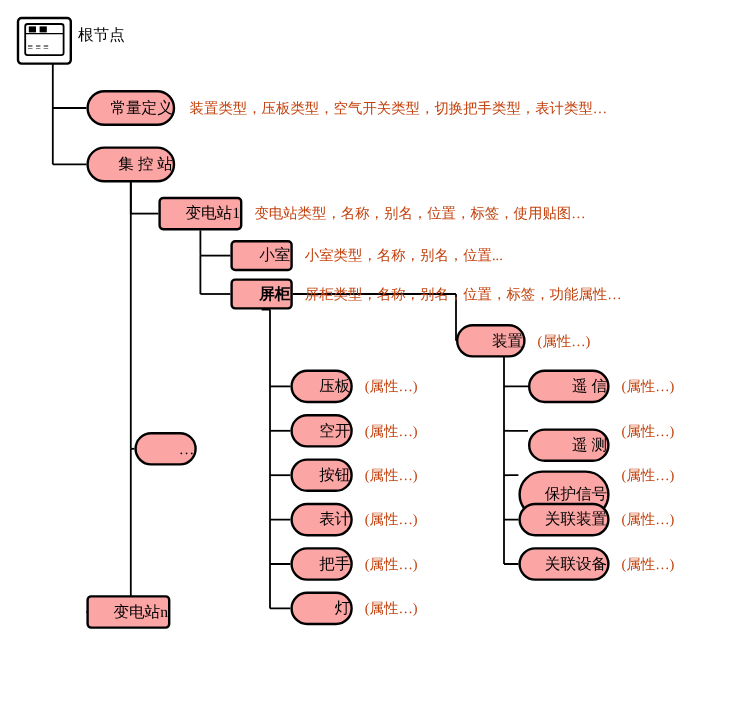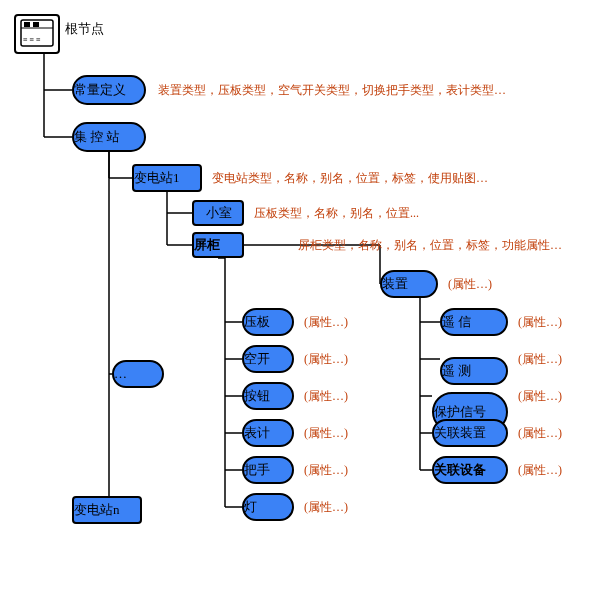--- a/index.html
+++ b/index.html
@@ -14,23 +14,23 @@
     }
     .diagram {
       position: relative;
       width: 608px;
       height: 599px;
     }
     .node {
       position: absolute;
       display: flex;
       align-items: center;
-      justify-content: flex-start;
+      justify-content: flex-end;
       border: 2px solid #000;
-      background: #3b82f6;
+      background: #fca5a5;
       white-space: nowrap;
       font-size: 13px;
     }
     .node-rounded {
       border-radius: 20px;
     }
     .node-rect {
       border-radius: 4px;
     }
     .text-label {
@@ -137,27 +137,27 @@
     <span>变电站1</span>
   </div>
   <div class="text-label" style="left:212px; top:170px;font-family:Liberation Serif, serif;">
     <span>变电站类型，名称，别名，位置，标签，使用贴图…</span>
   </div>
 
   <div class="node node-rect" style="left:192px; top:200px; width:52px; height:26px;padding-left:12px;">
     <span>小室</span>
   </div>
   <div class="text-label" style="left:254px; top:205px;">
-    <span>压板类型，名称，别名，位置...</span>
+    <span>小室类型，名称，别名，位置...</span>
   </div>
 
   <div class="node node-rect" style="left:192px; top:232px; width:52px; height:26px;font-weight:bold;">
     <span>屏柜</span>
   </div>
-  <div class="text-label" style="left:254px; top:237px;margin-left:44px;">
+  <div class="text-label" style="left:254px; top:237px;">
     <span>屏柜类型，名称，别名，位置，标签，功能属性…</span>
   </div>
 
   <div class="node node-rounded" style="left:112px; top:360px; width:52px; height:28px;">
     <span>…</span>
   </div>
 
   <div class="node node-rect" style="left:72px; top:496px; width:70px; height:28px;">
     <span>变电站n</span>
   </div>
@@ -232,20 +232,20 @@
     <span>(属性…)</span>
   </div>
 
   <div class="node node-rounded" style="left:432px; top:419px; width:76px; height:28px;">
     <span>关联装置</span>
   </div>
   <div class="text-label" style="left:518px; top:425px;">
     <span>(属性…)</span>
   </div>
 
-  <div class="node node-rounded" style="left:432px; top:456px; width:76px; height:28px;font-weight:bold;">
+  <div class="node node-rounded" style="left:432px; top:456px; width:76px; height:28px;">
     <span>关联设备</span>
   </div>
   <div class="text-label" style="left:518px; top:462px;">
     <span>(属性…)</span>
   </div>
 
 </div>
 
 </body></html>

